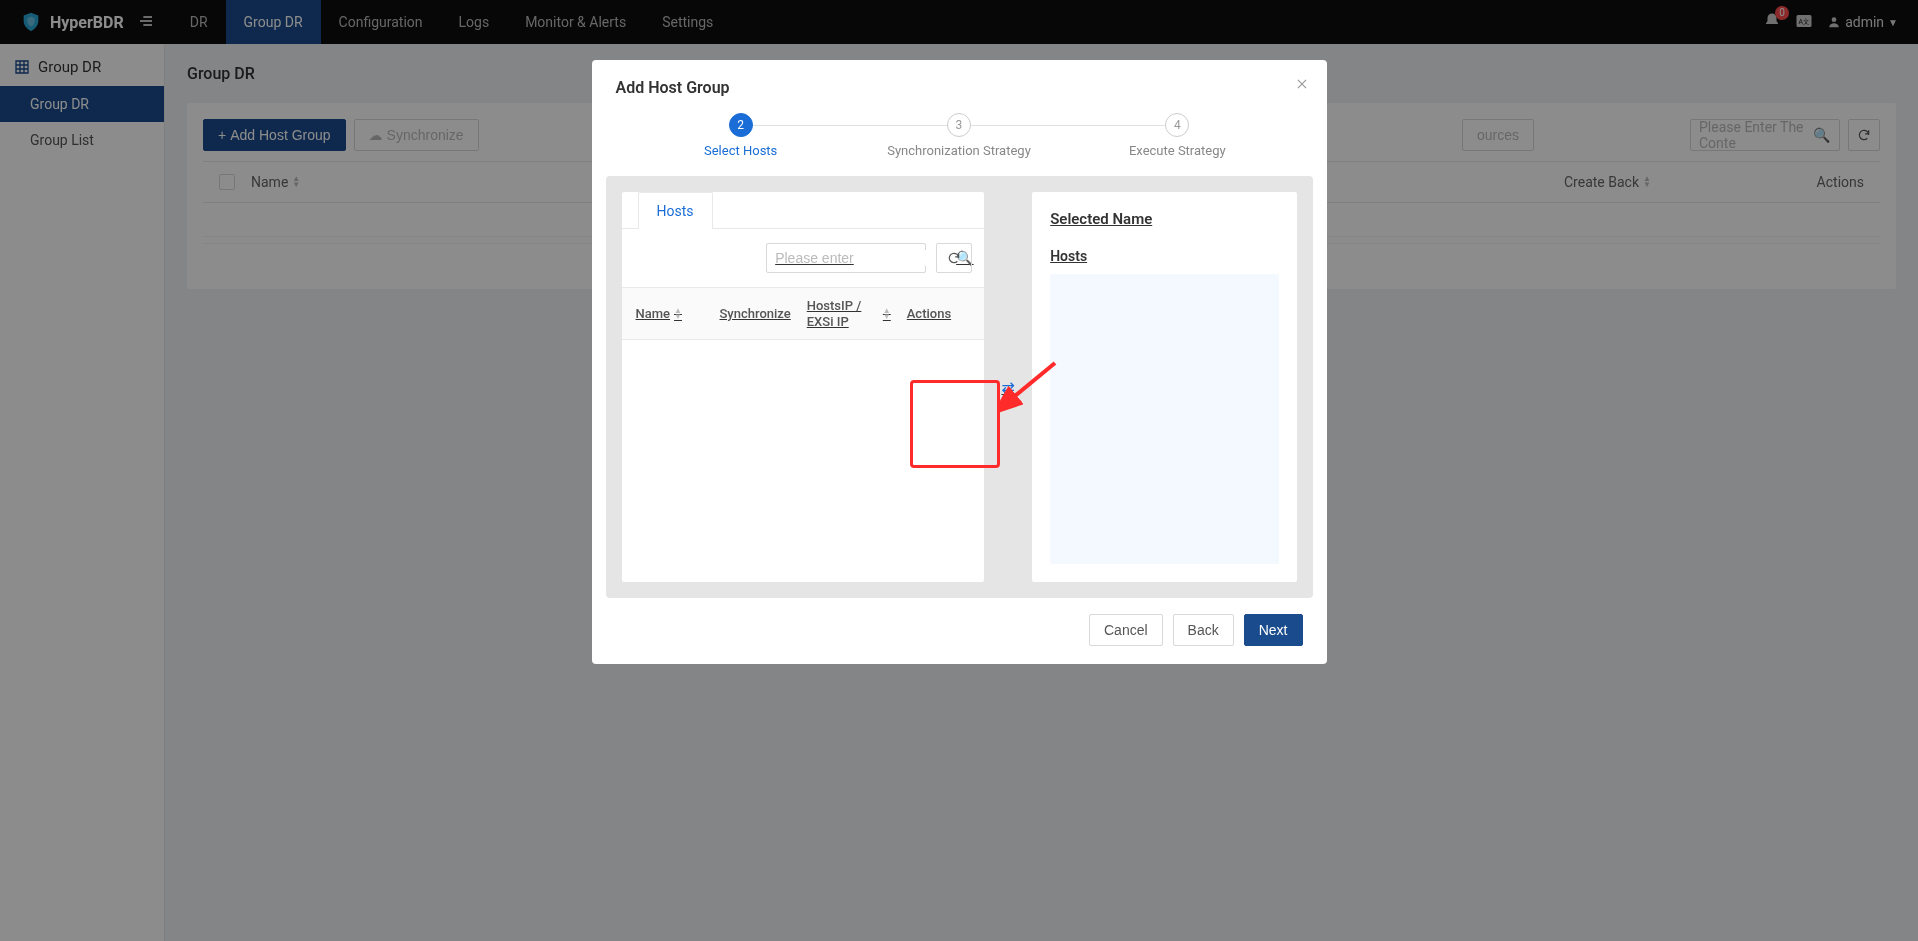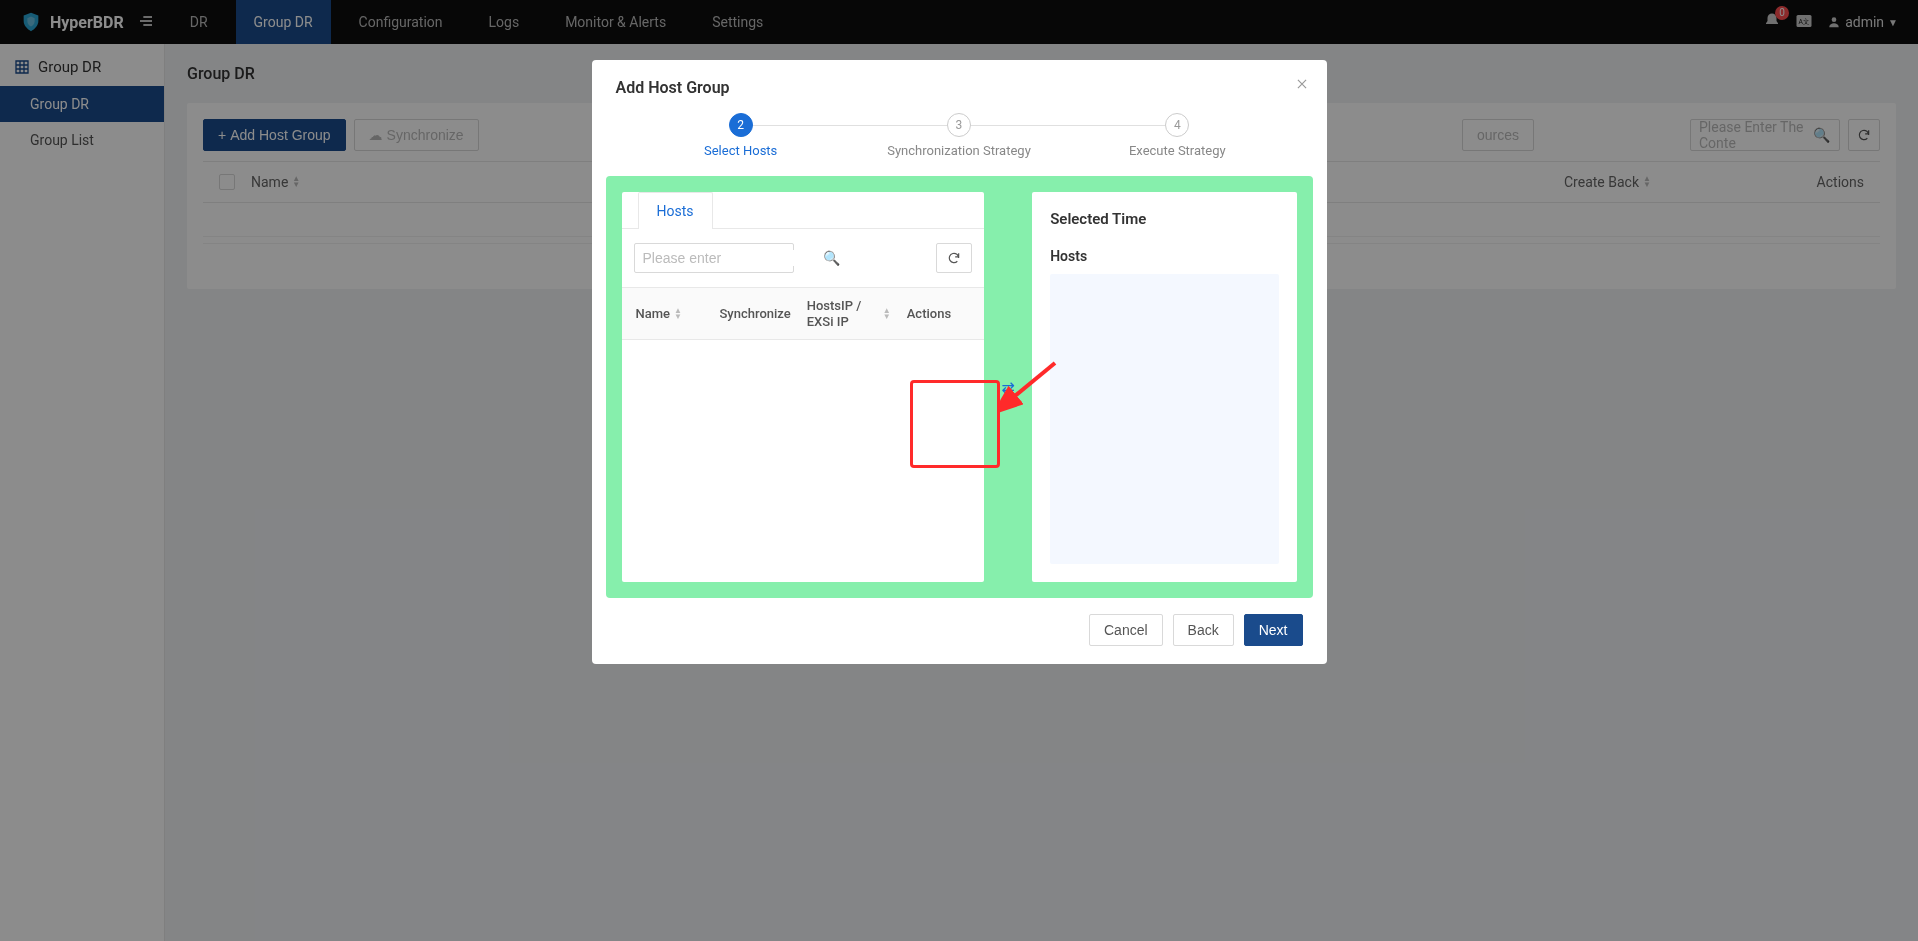--- a/index.html
+++ b/index.html
@@ -3,21 +3,21 @@
 <meta charset="utf-8">
 <style>
 * { margin: 0; padding: 0; box-sizing: border-box; }
 body { font-family: -apple-system, BlinkMacSystemFont, "Segoe UI", Roboto, "Helvetica Neue", Arial, sans-serif; font-size: 14px; background: #f0f2f5; color: #333; width: 1918px; height: 941px; overflow: hidden; position: relative; }
 
 
 .topnav { height: 44px; background: #0e0e0e; display: flex; align-items: center; color: #fff; padding: 0 20px; position: relative; }
 .brand { display: flex; align-items: center; font-weight: 700; font-size: 16px; }
 .brand-icon { width: 22px; height: 22px; margin-right: 8px; }
 .collapse-icon { margin: 0 18px 0 14px; cursor: pointer; }
-.navlinks { display: flex; height: 100%; gap: 10px; }
+.navlinks { display: flex; height: 100%; }
 .navlinks a { color: #bbb; text-decoration: none; padding: 0 18px; height: 100%; display: flex; align-items: center; font-size: 14px; }
 .navlinks a.active { background: #1a4b8c; color: #fff; }
 .topnav-right { margin-left: auto; display: flex; align-items: center; gap: 14px; color: #ddd; }
 .notif { position: relative; }
 .notif-badge { position: absolute; top: -6px; right: -8px; background: #ff4d4f; color: #fff; border-radius: 8px; font-size: 10px; padding: 0 4px; line-height: 14px; min-width: 14px; text-align: center; }
 .user-drop { display: flex; align-items: center; gap: 4px; cursor: pointer; }
 
 
 .layout { display: flex; height: calc(100% - 44px); }
 .sidebar { width: 165px; background: #fff; border-right: 1px solid #e8e8e8; flex-shrink: 0; }
@@ -54,29 +54,29 @@
 .steps { display: flex; align-items: flex-start; padding: 4px 40px 10px 40px; }
 .step { flex: 1; text-align: center; position: relative; }
 .step-circle { width: 24px; height: 24px; border-radius: 50%; border: 1px solid #ccc; display: inline-flex; align-items: center; justify-content: center; background: #fff; color: #999; font-size: 12px; position: relative; z-index: 2; }
 .step.completed .step-circle { border-color: #1a6dd6; color: #1a6dd6; }
 .step.active .step-circle { background: #1a6dd6; border-color: #1a6dd6; color: #fff; }
 .step-label { font-size: 13px; margin-top: 6px; color: #888; }
 .step.completed .step-label, .step.active .step-label { color: #1a6dd6; }
 .step-line { position: absolute; top: 12px; left: calc(50% + 12px); right: calc(-50% + 12px); height: 1px; background: #e0e0e0; z-index: 1; }
 .step.completed .step-line { background: #1a6dd6; }
 
-.modal-body { background: #86efac; margin: 8px 14px 0 14px; border-radius: 4px; padding: 16px; display: flex; gap: 14px; align-items: stretch; }
+.modal-body { background: #e5e5e5; margin: 8px 14px 0 14px; border-radius: 4px; padding: 16px; display: flex; gap: 14px; align-items: stretch; text-decoration: underline; }
 .hosts-panel { flex: 1.35; background: #fff; border-radius: 2px; padding: 0 0 16px 0; }
 .selected-panel { flex: 0.85; background: #fff; border-radius: 2px; padding: 18px; display: flex; flex-direction: column; }
 .swap-icon-wrap { display: flex; align-items: center; justify-content: center; width: 20px; }
 .swap-icon { color: #1a6dd6; font-size: 16px; }
 
 .tabhead { border-bottom: 1px solid #e8e8e8; padding: 0 16px; }
 .tab { display: inline-block; padding: 10px 18px; border: 1px solid #e8e8e8; border-bottom: none; border-radius: 2px 2px 0 0; background: #fff; color: #1a6dd6; margin-bottom: -1px; }
-.hosts-toolbar { display: flex; justify-content: space-between; gap: 10px; padding: 14px 12px; }
+.hosts-toolbar { display: flex; justify-content: flex-end; gap: 10px; padding: 14px 12px; }
 .hosts-search { display: flex; align-items: center; border: 1px solid #d9d9d9; border-radius: 2px; padding: 0 8px; height: 30px; width: 160px; color: #bbb; font-size: 14px; }
 .hosts-search input { border: none; outline: none; flex: 1; font-size: 14px; }
 .hosts-search input::placeholder { color: #bbb; }
 .icon-btn-sm { width: 36px; height: 30px; display: inline-flex; align-items: center; justify-content: center; border: 1px solid #d9d9d9; border-radius: 2px; cursor: pointer; }
 
 .hosts-table { width: 100%; border-collapse: collapse; font-size: 13px; }
 .hosts-table th { background: #fafafa; text-align: left; padding: 10px 8px; color: #555; font-weight: 500; border-top: 1px solid #e8e8e8; border-bottom: 1px solid #e8e8e8; }
 .hosts-table td { padding: 12px 8px; border-bottom: 1px solid #f0f0f0; color: #555; }
 .hosts-table th:first-child, .hosts-table td:first-child { padding-left: 14px; }
 .status-dot { display: inline-block; width: 7px; height: 7px; border-radius: 50%; background: #52c41a; margin-right: 6px; }
@@ -264,21 +264,21 @@
           <tbody>
           </tbody>
         </table>
       </div>
 
       <div class="swap-icon-wrap">
         <span class="swap-icon">⇄</span>
       </div>
 
       <div class="selected-panel">
-        <div class="sel-title">Selected Time</div>
+        <div class="sel-title">Selected Name</div>
         <div class="sel-sub">Hosts</div>
         <div class="sel-list"></div>
       </div>
     </div>
 
     <div class="modal-footer">
       <button class="btn">Cancel</button>
       <button class="btn">Back</button>
       <button class="btn btn-primary">Next</button>
     </div>

